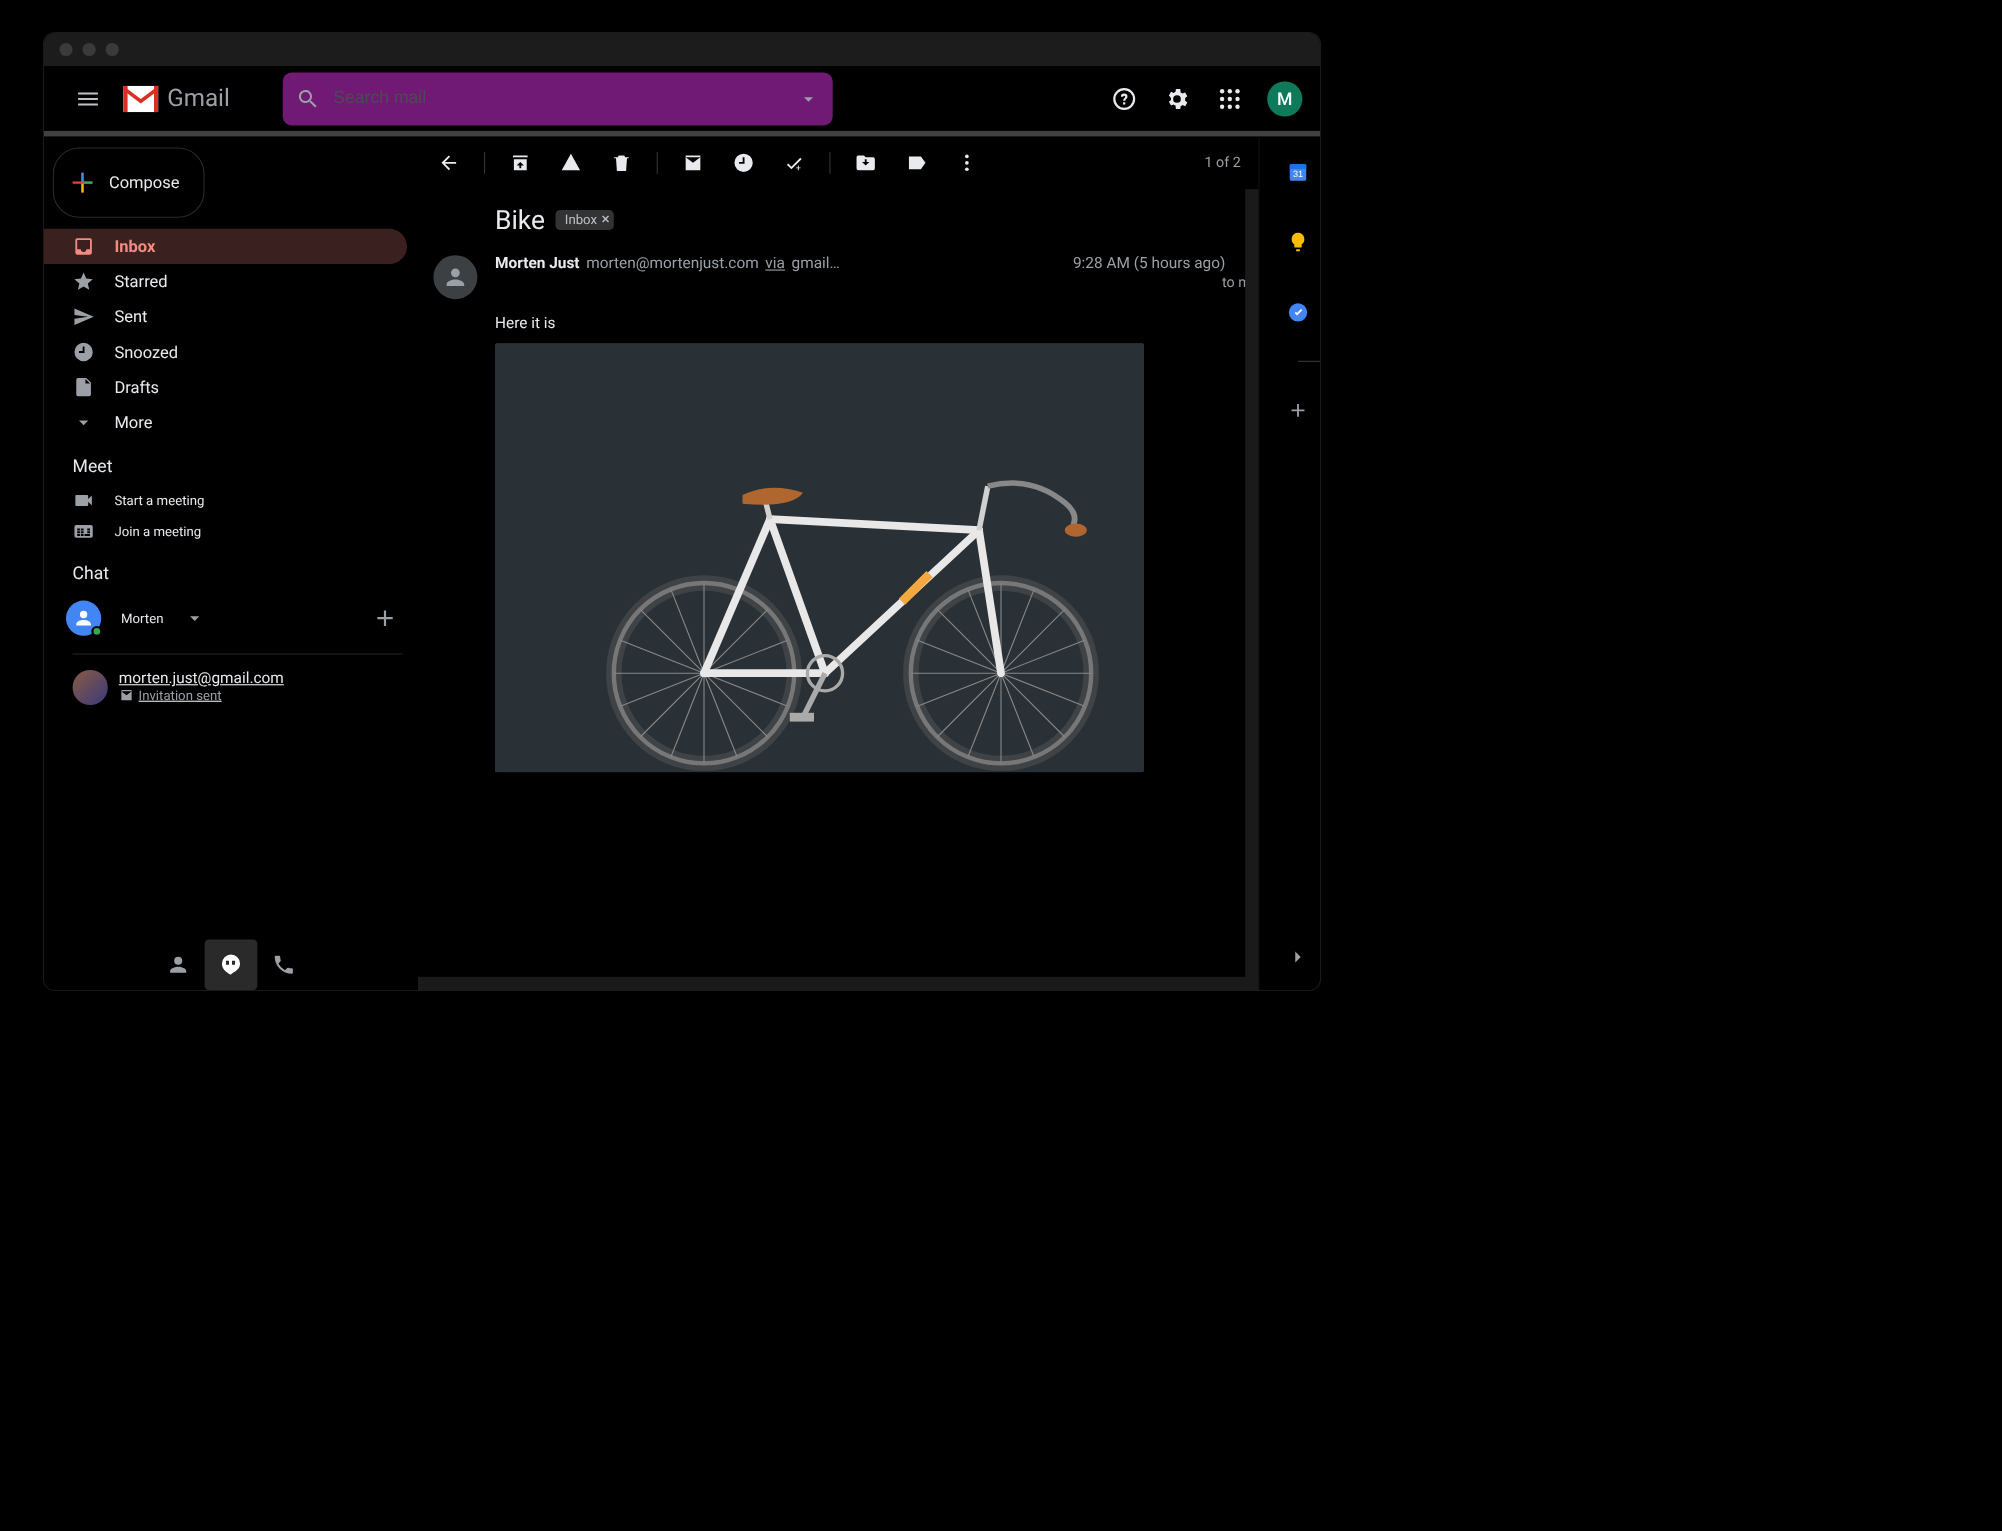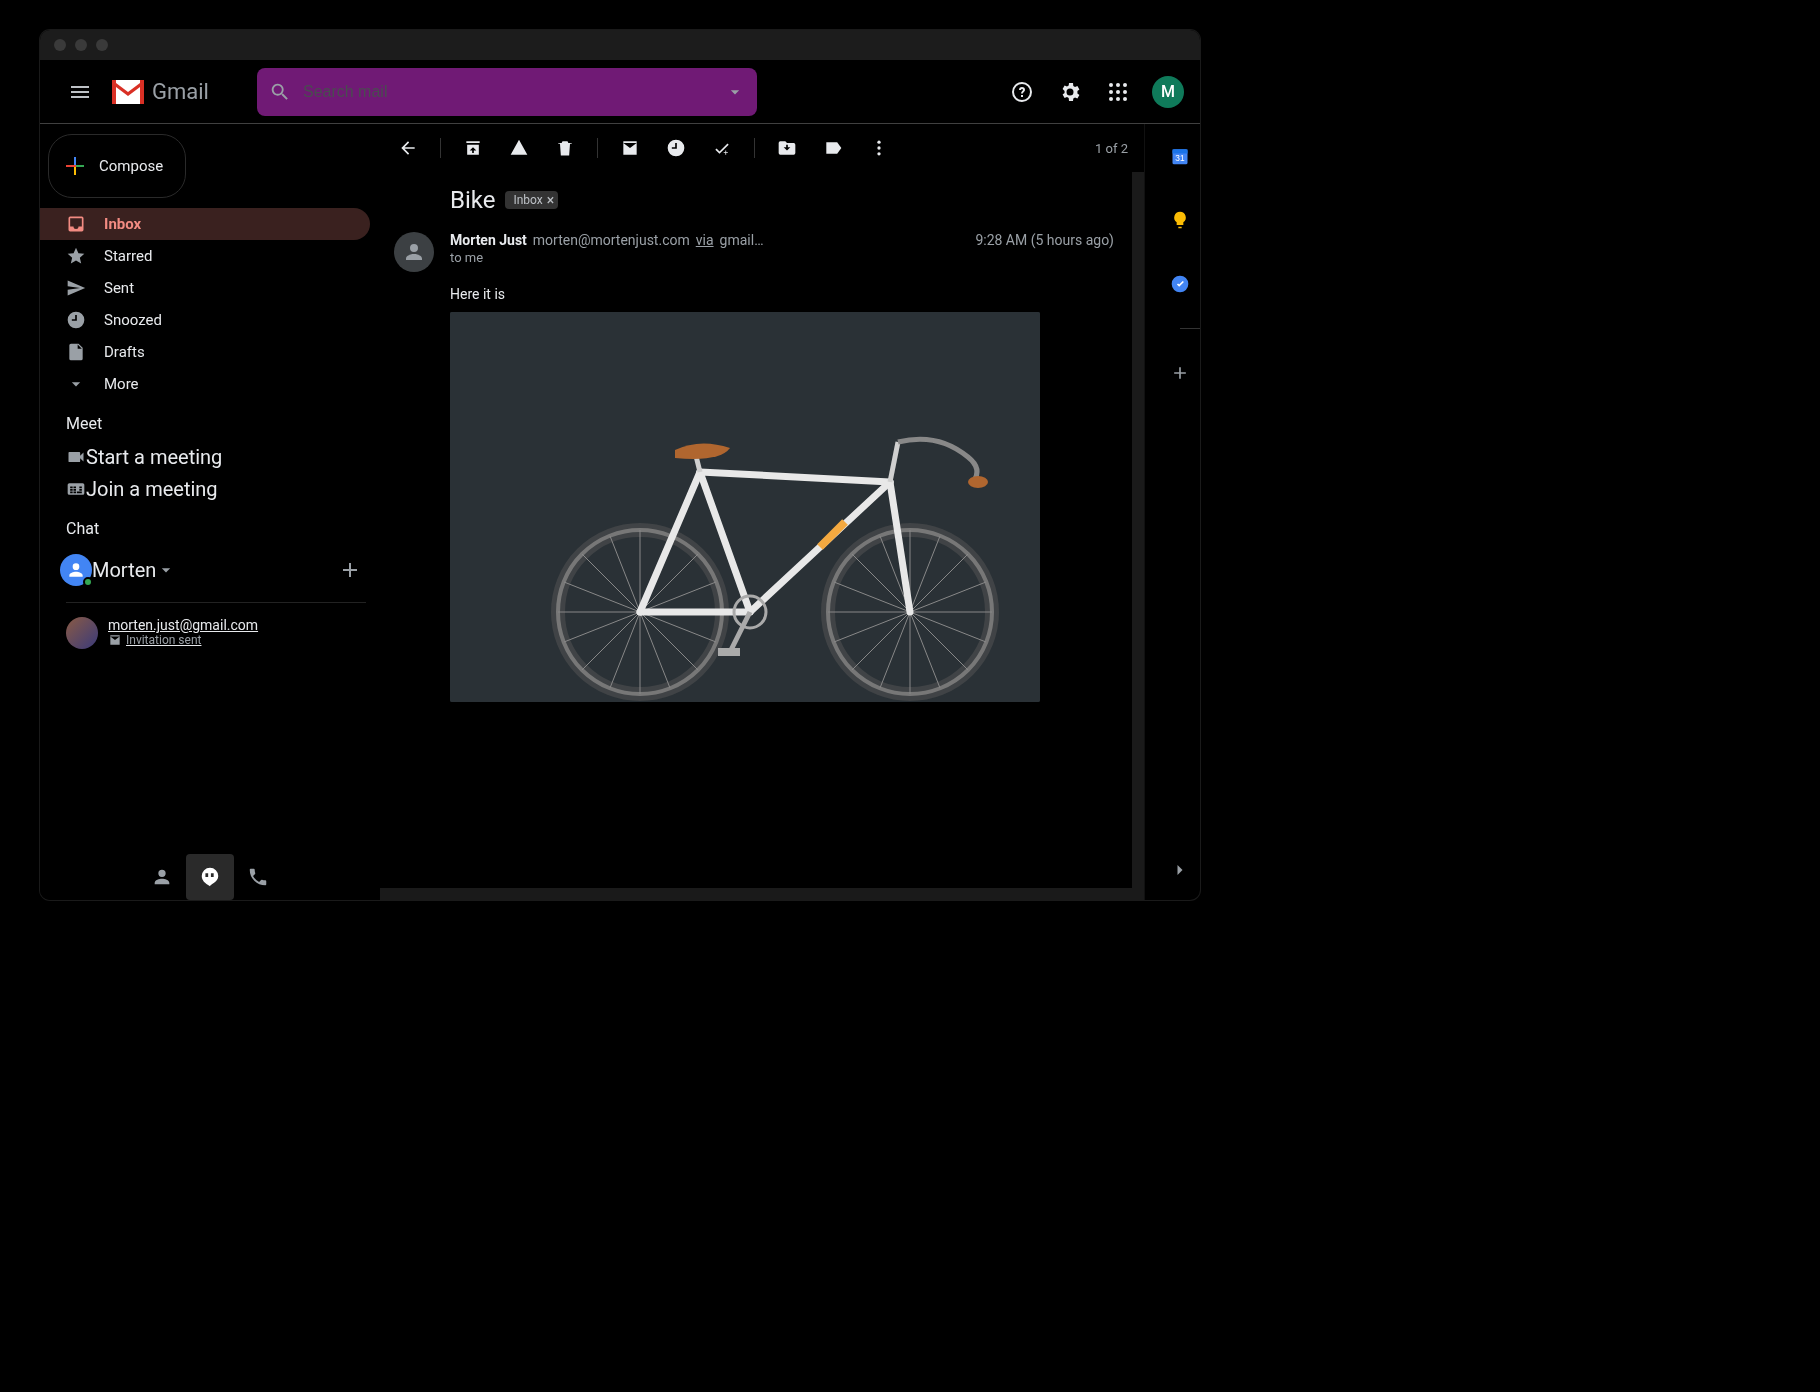--- a/index.html
+++ b/index.html
@@ -30,21 +30,21 @@
     padding-left: 14px;
     gap: 9px;
   }
   .dot { width: 12px; height: 12px; border-radius: 50%; background: #3a3a3a; }
   .header {
     height: 64px;
     display: flex;
     align-items: center;
     padding: 0 16px;
     gap: 8px;
-    border-bottom: 1px solid #404040;
+    border-bottom: 5px solid #404040;
   }
   .hamburger { width: 48px; height: 48px; display:flex;align-items:center;justify-content:center;cursor:pointer;}
   .hamburger svg { fill: #bdc1c6; }
   .logo { display:flex;align-items:center;gap:8px;margin-right: 40px;}
   .logo-text { font-size: 22px; color: #9aa0a6; }
   .search {
     flex: 0 0 500px;
     height: 48px;
     background: #701a75;
     border-radius: 8px;
@@ -101,23 +101,23 @@
   }
   .nav-item.active {
     background: rgba(242,139,130,0.24);
     color: #f28b82;
     font-weight: 700;
   }
   .nav-item svg { width: 20px; height:20px; fill:#9aa0a6;}
   .nav-item.active svg { fill:#f28b82;}
   .section-label { font-size: 16px; color:#e8eaed; padding: 14px 0 8px 26px; }
   .meet-item, .chat-item {
-    display:flex;align-items:center;
+    display:flex;align-items:center;gap:18px;
     padding: 4px 0 4px 26px;
-    font-size: 20px; color:#e8eaed; cursor:pointer;
+    font-size: 12px; color:#e8eaed; cursor:pointer;
   }
   .meet-item svg { width:20px;height:20px;fill:#9aa0a6;}
   .chat-avatar { width:32px;height:32px;border-radius:50%;background:#4285f4;position:relative;display:flex;align-items:center;justify-content:center;}
   .chat-avatar svg{width:20px;height:20px;fill:#fff;}
   .presence { position:absolute;bottom:-1px;right:-1px;width:10px;height:10px;background:#34a853;border-radius:50%;border:2px solid #000;}
   .add-plus { width:40px;height:40px;display:flex;align-items:center;justify-content:center;margin-left:auto;margin-right:10px;cursor:pointer;}
   .add-plus svg{fill:#9aa0a6;width:24px;height:24px;}
   .divider { height:1px;background:#222;margin:8px 14px 8px 26px;}
   .hangout {
     display:flex;gap:10px;padding:6px 0 0 26px;text-decoration:underline;
@@ -141,21 +141,21 @@
   }
   .tbtn{width:40px;height:40px;display:flex;align-items:center;justify-content:center;cursor:pointer;}
   .tbtn svg{fill:#e8eaed;width:20px;height:20px;}
   .tsep{width:1px;height:20px;background:#333;margin:0 6px;}
   .pager{margin-left:auto;font-size:13px;color:#9aa0a6;padding-right:8px;}
   .thread { padding: 8px 0 0 70px; }
   .subject-row{display:flex;align-items:center;gap:10px;padding:6px 0 18px 0;}
   .subject{font-size:24px;color:#e8eaed;}
   .label-chip{background:#333;color:#bdc1c6;font-size:12px;padding:2px 4px 2px 8px;border-radius:4px;display:inline-flex;align-items:center;gap:4px;}
   .label-chip .x{cursor:pointer;font-size:14px;line-height:1;}
-  .msg-header{display:flex;gap:16px;}
+  .msg-header{display:flex;gap:16px;text-align:right;}
   .sender-avatar{width:40px;height:40px;border-radius:50%;background:#3c4043;display:flex;align-items:center;justify-content:center;margin-left:-56px;}
   .sender-avatar svg{fill:#9aa0a6;width:24px;height:24px;}
   .sender-line{font-size:14px;display:flex;flex-wrap:wrap;gap:6px;align-items:baseline;}
   .sender-name{font-weight:700;color:#e8eaed;}
   .sender-email{color:#9aa0a6;}
   .via{color:#9aa0a6;text-decoration:underline;}
   .timestamp{color:#9aa0a6;margin-left:auto;padding-right:30px;}
   .to-line{font-size:13px;color:#9aa0a6;margin-top:2px;}
   .msg-body{padding:14px 0 10px 0;font-size:14px;color:#e8eaed;}
   .image-attach{

